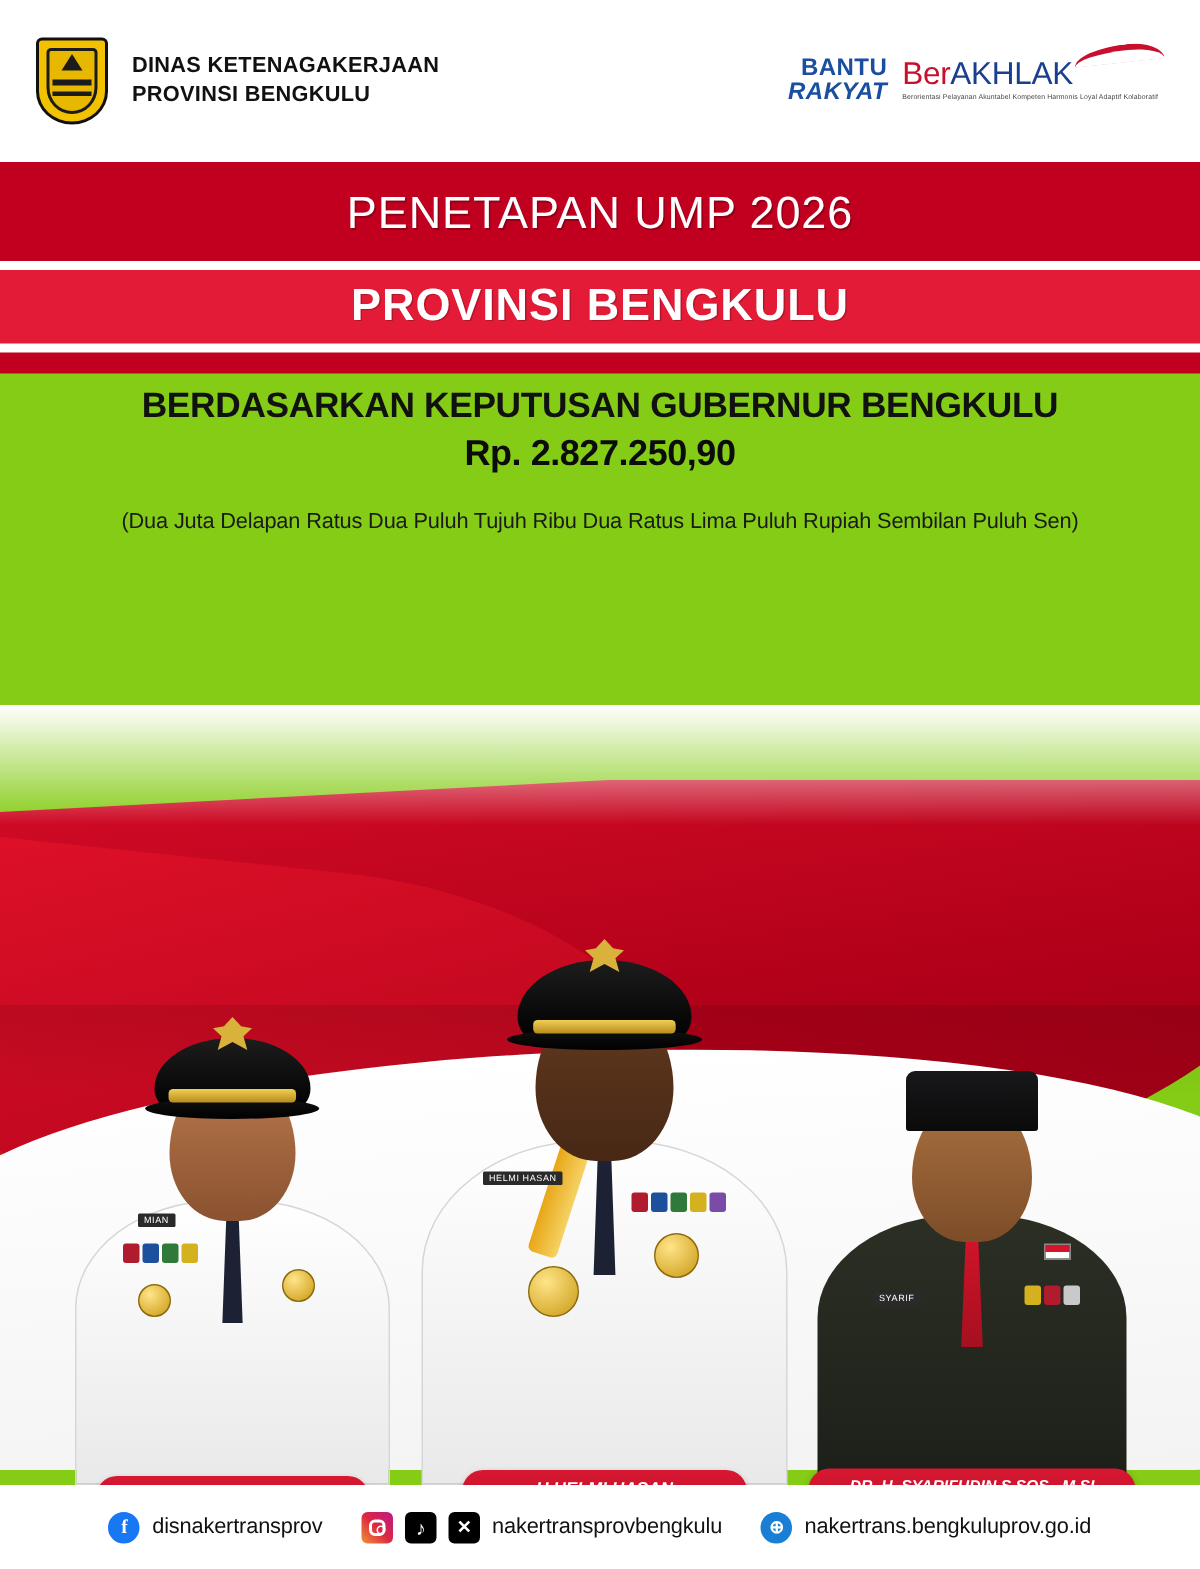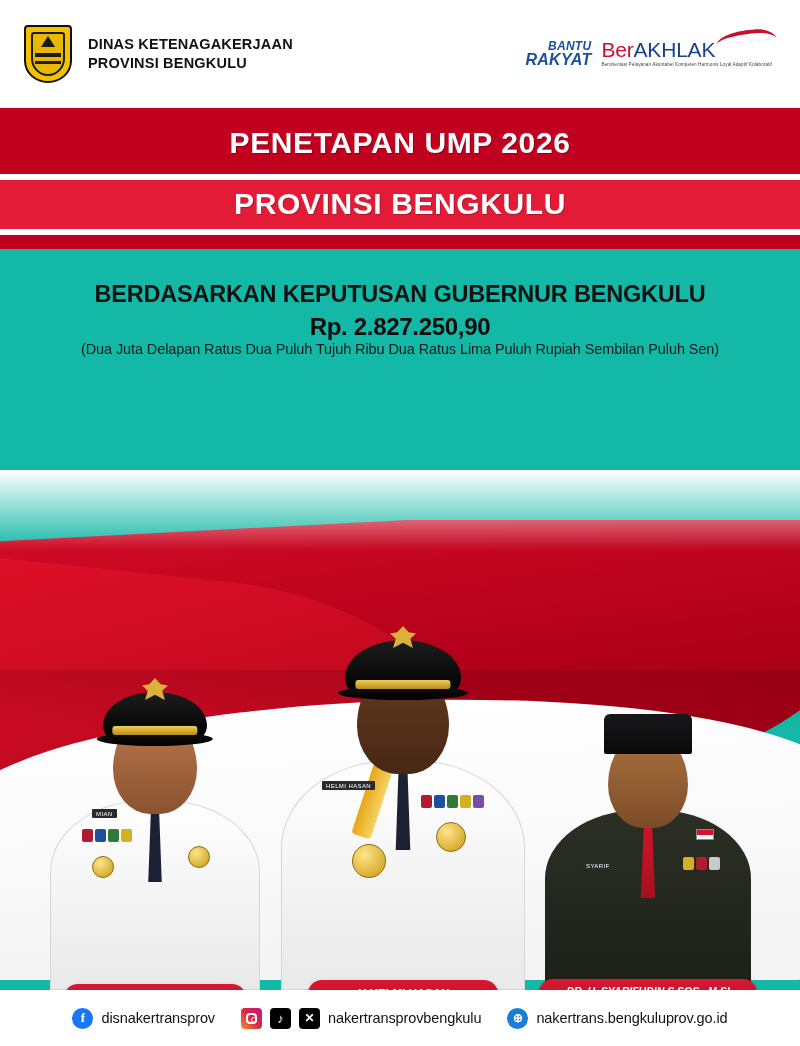--- a/index.html
+++ b/index.html
@@ -6,21 +6,21 @@
   html, body {
     width: 800px; height: 1046px;
     font-family: "Liberation Sans", sans-serif;
     background: #ffffff;
     overflow: hidden;
   }
   .poster {
     position: relative;
     width: 800px;
     height: 1046px;
-    background: #14b8a6;
+    background: #84cc16;
     overflow: hidden;
   }
 
   
   .header {
     position: relative;
     height: 108px;
     background: #ffffff;
     display: flex;
     align-items: center;
@@ -82,22 +82,21 @@
     align-items: center;
     gap: 10px;
     padding-right: 4px;
   }
   .bantu-rakyat {
     line-height: 1;
     text-align: right;
   }
   .bantu-rakyat .l1 {
     font-weight: bold;
-    font-style: italic;
-    font-size: 12px;
+    font-size: 16px;
     color: #1a4fa0;
     letter-spacing: .3px;
   }
   .bantu-rakyat .l2 {
     font-weight: bold;
     font-style: italic;
     font-size: 16px;
     color: #1a4fa0;
     letter-spacing: .3px;
   }
@@ -132,21 +131,21 @@
   
   .title-block {
     position: relative;
     background: #c1001f;
     padding: 18px 0 14px 0;
     text-align: center;
     z-index: 5;
   }
   .title-1 {
     font-size: 30px;
-    font-weight: bold;
+    font-weight: normal;
     color: #ffffff;
     letter-spacing: .6px;
     text-shadow: 1px 1px 0 rgba(0,0,0,.25);
     margin-bottom: 14px;
   }
   .title-2-wrap {
     background: #ffffff;
     padding: 6px 0 6px 0;
   }
   .title-2-bar {
@@ -159,21 +158,21 @@
     color: #ffffff;
     letter-spacing: .6px;
     text-shadow: 1px 1px 0 rgba(0,0,0,.22);
   }
 
   
   .body-text {
     position: relative;
     z-index: 5;
     text-align: center;
-    padding: 32px 22px 0 22px;
+    padding: 8px 22px 0 22px;
     background: transparent;
   }
   .basis-1 {
     font-size: 23.5px;
     font-weight: bold;
     color: #111;
     letter-spacing: -.2px;
     line-height: 1.18;
   }
   .basis-2 {
@@ -201,21 +200,21 @@
   .ump-amount {
     font-size: 24px;
     font-weight: bold;
     color: #0c0c0c;
     margin-top: 4px;
     letter-spacing: -.3px;
   }
   .ump-words {
     font-size: 14.5px;
     color: #1a1a1a;
-    margin-top: 0;
+    margin-top: 23px;
     letter-spacing: -.1px;
   }
   .ump-increase {
     font-size: 20.5px;
     color: #141414;
     margin-top: 20px;
     letter-spacing: -.1px;
   }
 
   

